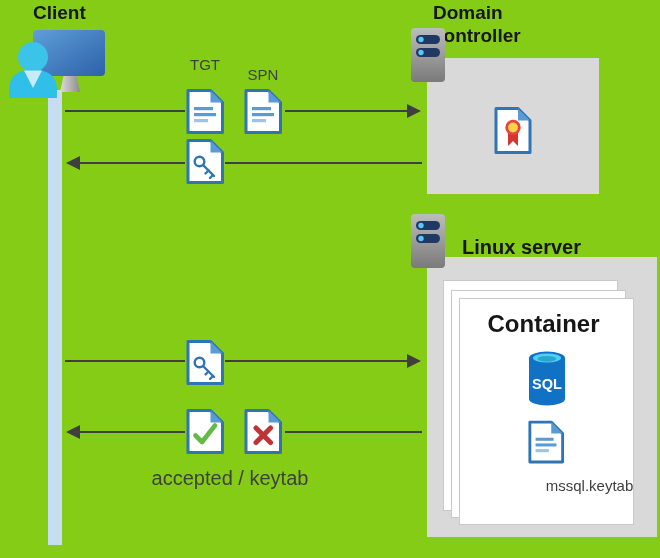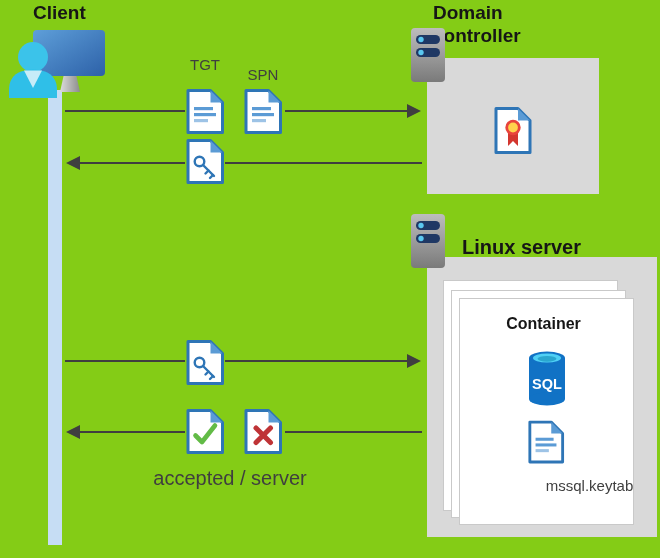--- a/index.html
+++ b/index.html
@@ -34,21 +34,21 @@
   <div class="gray-box" style="left:427px; top:58px; width:172px; height:136px;"></div>
   <div class="gray-box" style="left:427px; top:257px; width:230px; height:280px;"></div>
 
   <div class="card" style="left:443px; top:280px; width:173px; height:229px;"></div>
   <div class="card" style="left:451px; top:290px; width:173px; height:226px;"></div>
   <div class="card" style="left:459px; top:298px; width:173px; height:225px;"></div>
 
   <div class="abs node-label" style="left:33px; top:1px;">Client</div>
   <div class="abs node-label" style="left:433px; top:1px; width:120px;">Domain controller</div>
   <div class="abs node-label" style="left:462px; top:224px; font-size:20px;margin-top:12px;">Linux server</div>
-  <div class="abs node-label center" style="left:459px; top:312px; width:169px; font-size:16px; z-index:2;">Container</div>
+  <div class="abs node-label center" style="left:459px; top:312px; width:169px; font-size:24px; z-index:2;">Container</div>
 
   <div class="abs sub-label center" style="left:181px; top:56px; width:48px;">TGT</div>
   <div class="abs sub-label center" style="left:239px; top:66px; width:48px;">SPN</div>
 
   <div class="hline" style="left:65px; top:110px; width:120px;"></div>
   <div class="hline" style="left:285px; top:110px; width:123px;"></div>
   <div class="head-right" style="left:407px; top:104px;"></div>
 
   <div class="head-left" style="left:66px; top:156px;"></div>
   <div class="hline" style="left:79px; top:162px; width:106px;"></div>
@@ -180,15 +180,15 @@
   <svg class="icon" style="left:527px; top:418px;" width="38" height="48" viewBox="0 0 40 47">
     <path d="M3 2.5 L25.5 2.5 L37.5 14.5 L37.5 44.5 L3 44.5 Z" fill="#ffffff" stroke="#2e75b6" stroke-width="3" stroke-linejoin="round"></path>
     <path d="M25.5 2.5 L25.5 14.5 L37.5 14.5 Z" fill="#5b9bd5"></path>
     <rect x="9" y="19" width="19" height="3.2" fill="#5b9bd5"></rect>
     <rect x="9" y="25" width="22" height="3.2" fill="#5b9bd5"></rect>
     <rect x="9" y="31" width="14" height="3.2" fill="#9dc3e6"></rect>
   </svg>
 
   <div class="abs sub-label center" style="left:459px; top:477px; width:173px; z-index:2;margin-left:44px;">mssql.keytab</div>
 
-  <div class="abs sub-label center" style="left:130px; top:467px; width:200px; font-size:20px;">accepted / server</div>
+  <div class="abs sub-label center" style="left:130px; top:467px; width:200px; font-size:20px;">accepted / keytab</div>
 
 </div>
 
 </body></html>

